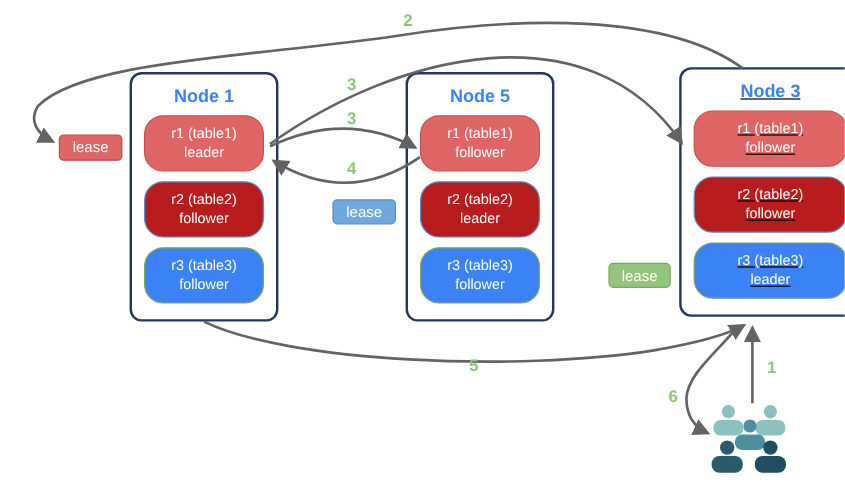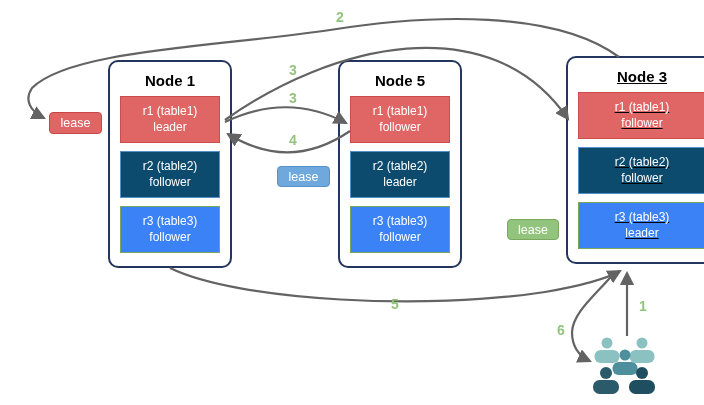--- a/index.html
+++ b/index.html
@@ -11,29 +11,29 @@
   
   .node{
     position:absolute;width:124px;height:208px;background:#fff;
     border:2px solid #24365e;border-radius:10px;box-sizing:border-box;
     display:flex;flex-direction:column;
   }
   .node-1{left:108px;top:60px;}
   .node-2{left:338px;top:60px;}
   .node-3{left:566px;top:56px;width:152px;text-decoration:underline;}
   .node-title{
-    margin:10px 0 7px;text-align:center;font-weight:700;font-size:15px;color:#000000;
+    margin:10px 0 7px;text-align:center;font-weight:700;font-size:15px;color:#3b82f6;
   }
   .replica{
-    margin:0 10px 8px;height:47px;border-radius:0;box-sizing:border-box;
+    margin:0 10px 8px;height:47px;border-radius:16px;box-sizing:border-box;
     display:flex;flex-direction:column;align-items:center;justify-content:center;
     color:#fff;font-size:12px;line-height:1.3;text-align:center;
   }
   .replica.red{background:#e06666;border:1.5px solid #cf4c4c;}
-  .replica.blue{background:#0c4a6e;border:1.5px solid #5691ce;align-items:center;}
+  .replica.blue{background:#b91c1c;border:1.5px solid #5691ce;align-items:center;}
   .replica.green{background:#3b82f6;border:1.5px solid #7aa85e;}
   
   .lease{
     position:absolute;border-radius:4px;color:#fff;font-size:12.5px;
     display:flex;align-items:center;justify-content:center;box-sizing:border-box;
   }
   .lease.red{left:49px;top:112px;width:53px;height:22px;background:#e06666;border:1.5px solid #c94444;}
   .lease.blue{left:277px;top:166px;width:53px;height:21px;background:#6fa8dc;border:1.5px solid #5691ce;}
   .lease.green{left:507px;top:219px;width:52px;height:21px;background:#93c47d;border:1.5px solid #7aa85e;}
   

